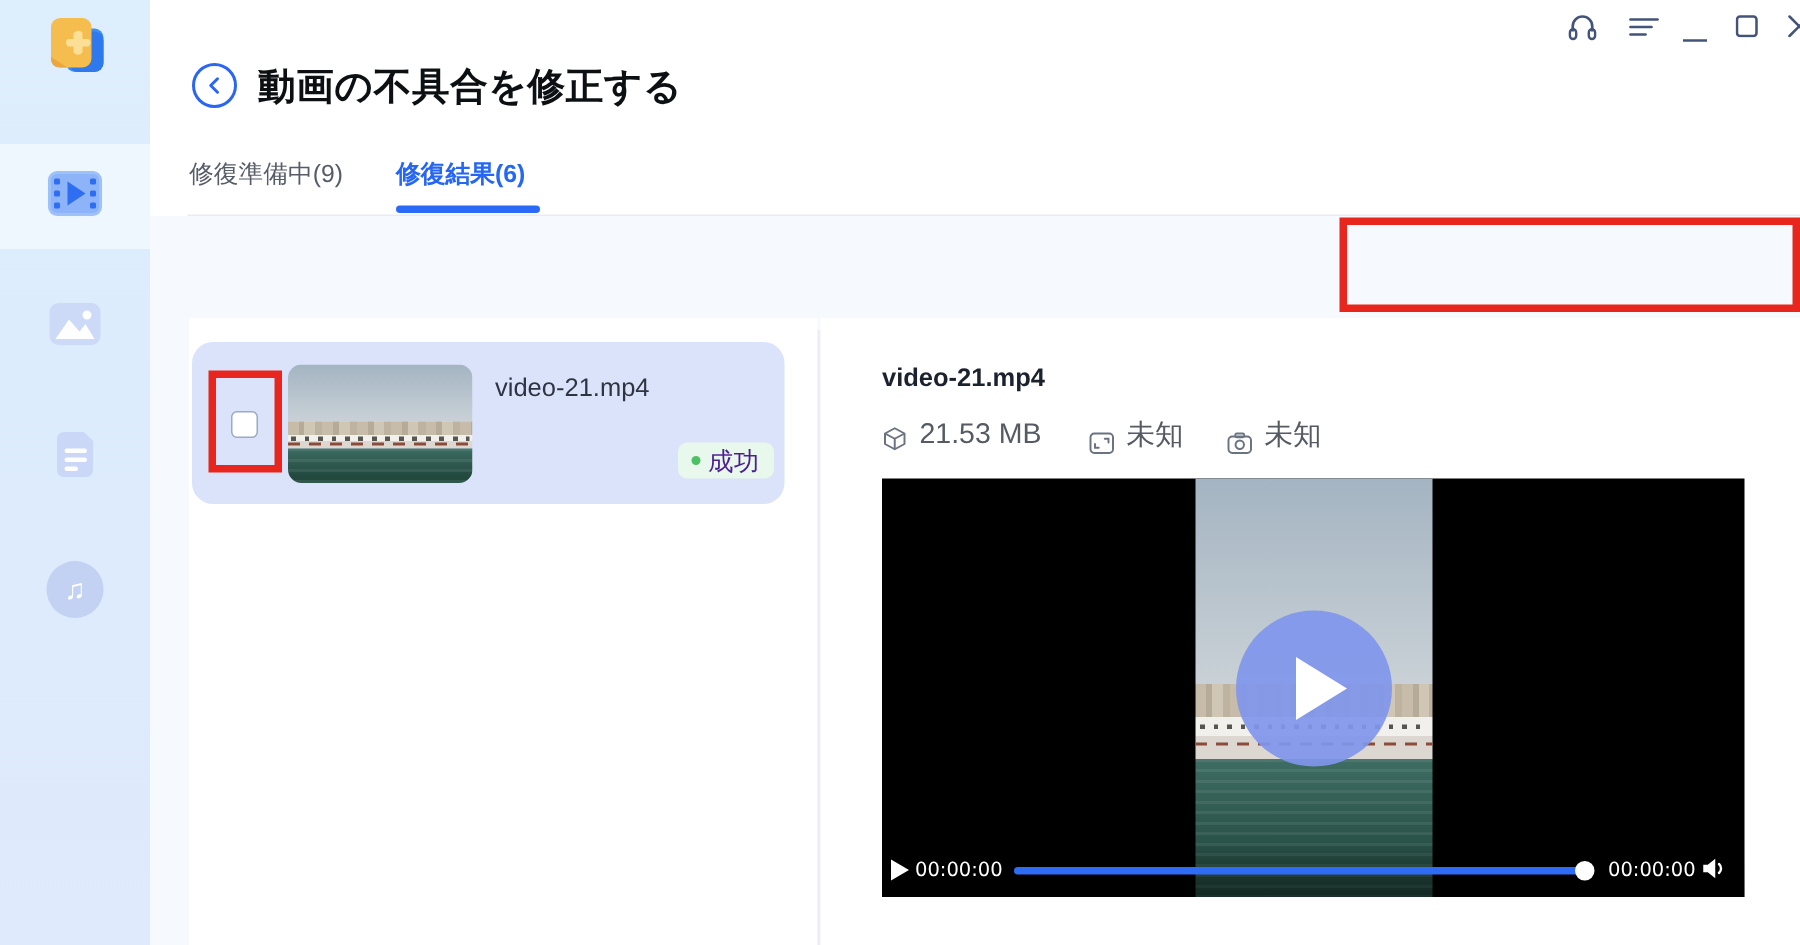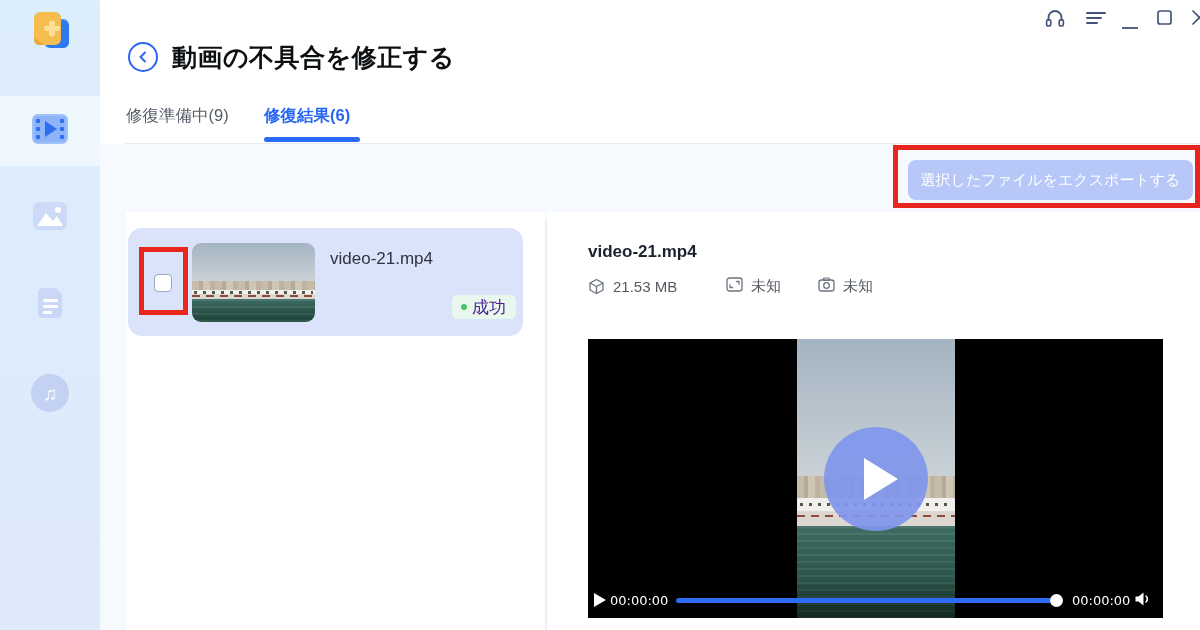--- a/index.html
+++ b/index.html
@@ -84,26 +84,26 @@
   .scene .ferry::before { content:""; position:absolute; left:0; right:0; top:62%; height:2px;
     background:repeating-linear-gradient(90deg,#8b4a3a 0 8px,transparent 8px 14px); }
   .scene .water { position:absolute; left:0; right:0; top:71%; bottom:0;
     background:linear-gradient(180deg,#3e6d63,#23493f 80%); }
   .scene .water::after { content:""; position:absolute; inset:0;
     background:repeating-linear-gradient(180deg,rgba(255,255,255,0.07) 0 2px,transparent 2px 7px); }
 
   
   .preview-title { left:588px; top:242px; font-size:17px; font-weight:bold; color:#1c222d; z-index:5; }
   .meta-row { left:588px; top:277px; display:flex; align-items:center; z-index:5; }
-  .meta-item { display:flex; align-items:flex-start; color:#565b63; font-size:15px; }
+  .meta-item { display:flex; align-items:flex-end; color:#565b63; font-size:19px; }
   .meta-item svg { margin-right:8px; }
   .meta-size { width:138px; } .meta-res { width:92px; }
 
   
-  .player { left:588px; top:319px; width:575px; height:279px; background:#000; z-index:5; overflow:hidden;margin-top:20px; }
+  .player { left:588px; top:319px; width:575px; height:279px; background:#000; z-index:5; overflow:hidden; }
   .player .portrait { position:absolute; left:209px; top:0; width:158px; height:279px; }
   .play-overlay { position:absolute; left:236px; top:88px; width:104px; height:104px; border-radius:50%;
     background:rgba(128,150,236,0.92); display:flex; align-items:center; justify-content:center; }
   .play-overlay .tri { width:0; height:0; border-top:21px solid transparent; border-bottom:21px solid transparent;
     border-left:34px solid #ffffff; margin-left:10px; }
   .ctrl-bar { position:absolute; left:0; right:0; bottom:0; height:36px;
     background:linear-gradient(180deg,transparent,rgba(0,0,0,0.45)); }
   .ctrl-play { position:absolute; left:6px; top:11px; width:0; height:0;
     border-top:7px solid transparent; border-bottom:7px solid transparent; border-left:12px solid #ffffff; }
   .ctrl-time { position:absolute; top:11px; color:#ffffff; font-size:13px;
@@ -216,21 +216,20 @@
   </svg>
 </div>
 <div class="abs page-title">動画の不具合を修正する</div>
 
 <div class="abs tab tab-1">修復準備中(9)</div>
 <div class="abs tab tab-2">修復結果(6)</div>
 <div class="abs tab-underline"></div>
 <div class="abs tabs-divider"></div>
 
 <div class="abs toolbar">
-  <button class="export-btn">選択したファイルをエクスポートする</button>
 </div>
 
 <div class="abs content">
   <div class="list-panel"></div>
   <div class="v-divider"></div>
   <div class="preview-panel"></div>
 </div>
 
 <div class="abs file-card">
   <span class="card-checkbox"></span>

